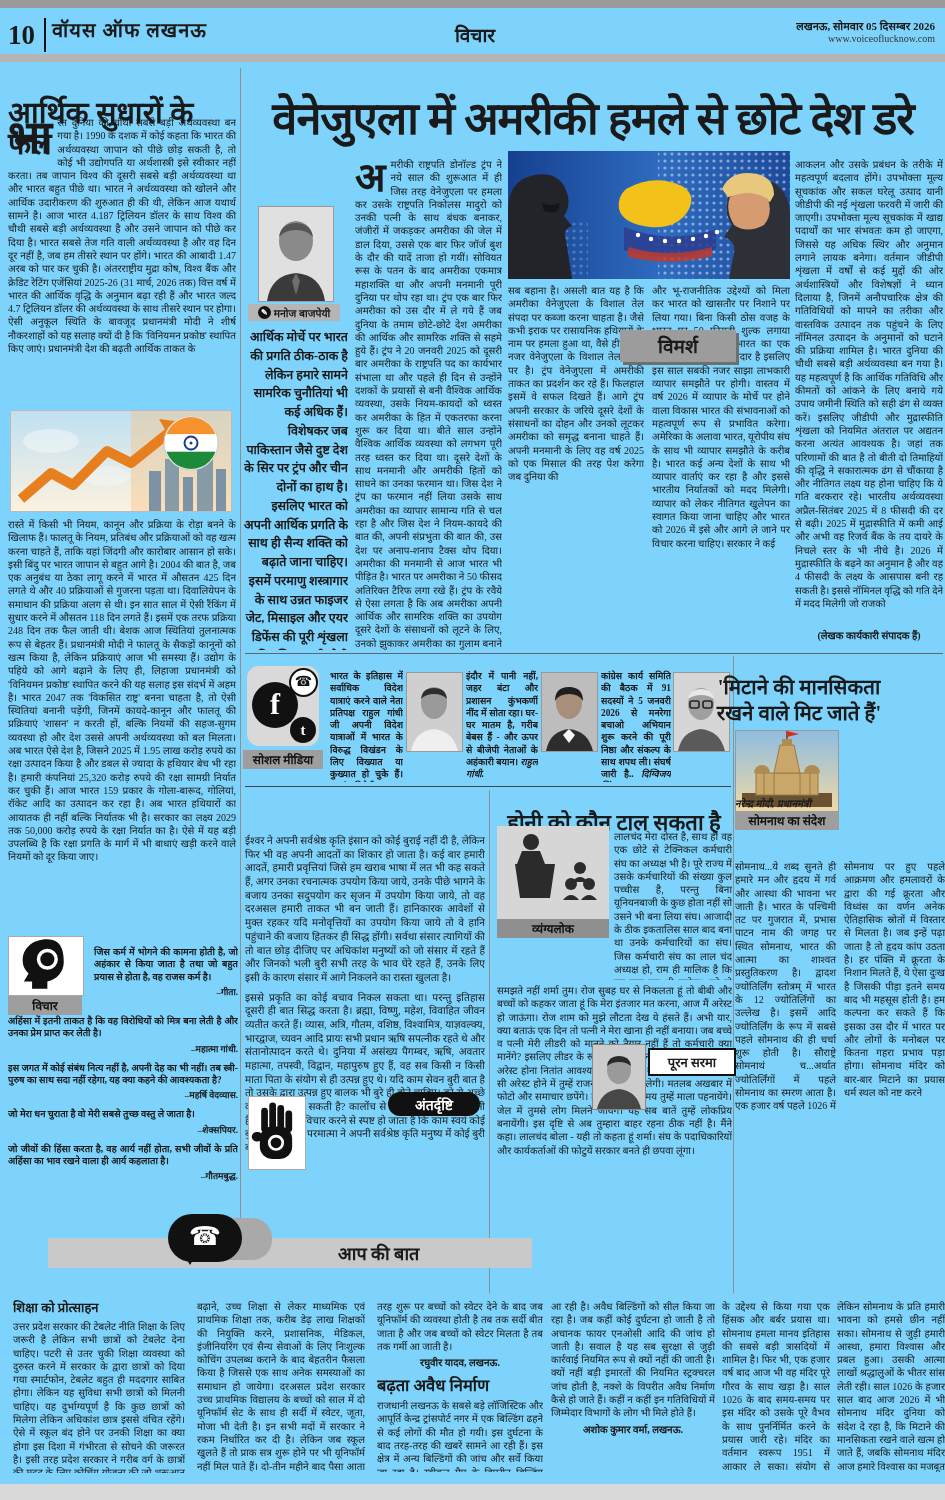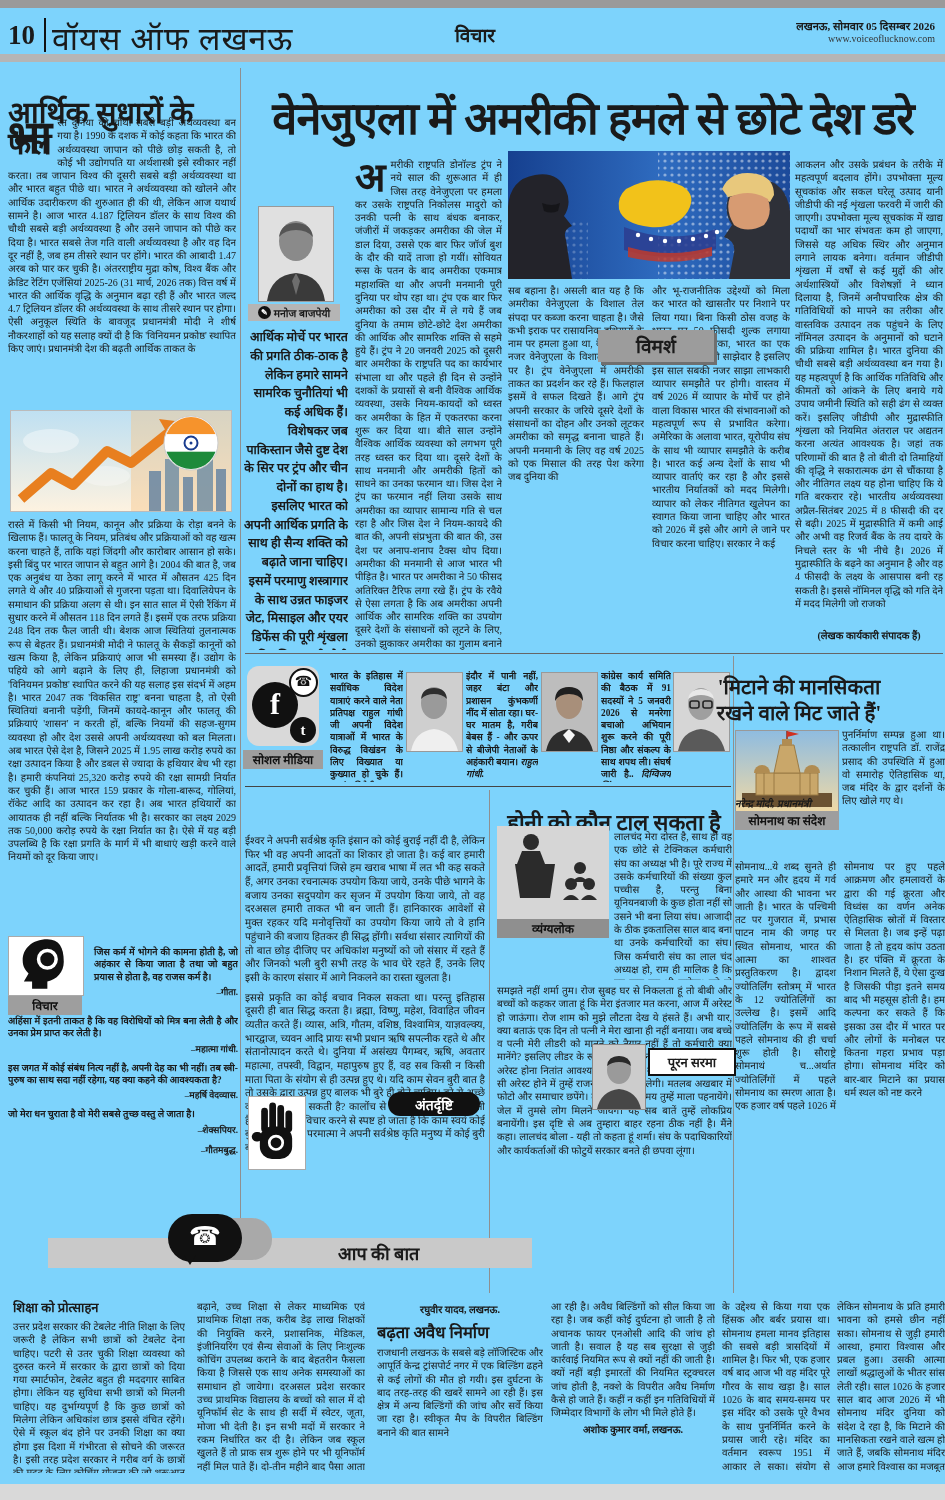--- a/index.html
+++ b/index.html
@@ -7,21 +7,21 @@
         font-family:"Liberation Serif","DejaVu Serif",serif;color:#1a1a1a;overflow:hidden;}
   .abs{position:absolute;}
   .bodytext{font-size:10px;line-height:1.33;text-align:justify;overflow:hidden;}
   .dropcap{float:left;font-weight:bold;font-size:46px;line-height:38px;margin:3px 5px 0 0;}
   .vline{position:absolute;width:1px;background:#8f8f8f;}
   .hline{position:absolute;height:1px;background:#555;}
 
   
   .pageno{position:absolute;left:8px;top:12px;font-size:27px;font-weight:bold;}
   .mast-sep{position:absolute;left:44px;top:10px;width:2px;height:34px;background:#111;}
-  .masthead{position:absolute;left:52px;top:8px;font-size:32px;font-weight:normal;letter-spacing:1px;}
+  .masthead{position:absolute;left:52px;top:8px;font-size:20px;font-weight:bold;letter-spacing:1px;}
   .section-title{position:absolute;left:420px;top:14px;width:110px;text-align:center;font-size:19px;font-weight:bold;}
   .dateline{position:absolute;right:10px;top:10px;width:240px;text-align:right;font-size:11px;font-weight:bold;}
   .website{font-weight:normal;font-size:10px;color:#333;}
   .toprule{position:absolute;left:0;top:46px;width:945px;height:8px;background:#b5b5b5;}
 
   
   .left-title{position:absolute;left:8px;top:64px;width:228px;font-size:30px;font-weight:bold;line-height:1.05;}
   .growth-img{position:absolute;left:10px;top:402px;width:220px;height:100px;border:1px solid #bbb;}
 
   .thought-iconbox{width:74px;border:1px solid #aaa;background:#fff;}
@@ -33,21 +33,21 @@
   .main-headline{position:absolute;left:246px;top:58px;width:694px;text-align:center;
                  font-size:45px;font-weight:bold;line-height:1.05;letter-spacing:-1px;}
   .author-photo{position:absolute;left:258px;top:198px;width:74px;height:94px;border:1px solid #999;}
   .nameplate{position:absolute;left:248px;top:296px;width:92px;height:17px;background:#b5b5b5;
              font-size:10.5px;font-weight:bold;display:flex;align-items:center;justify-content:center;gap:3px;}
   .pen{display:inline-block;width:13px;height:13px;border-radius:50%;background:#111;color:#fff;
        font-size:8px;line-height:13px;text-align:center;}
   .pullquote{position:absolute;left:244px;top:320px;width:104px;height:322px;font-weight:bold;
              font-size:12.5px;line-height:1.5;text-align:right;overflow:hidden;}
   .main-photo{position:absolute;left:508px;top:143px;width:282px;height:128px;}
-  .vimarsh-box{position:absolute;left:598px;top:322px;width:116px;height:32px;background:#9c9c9c;
+  .vimarsh-box{position:absolute;left:620px;top:322px;width:116px;height:32px;background:#9c9c9c;
                box-shadow:3px 3px 0 #6f6f6f;display:flex;align-items:center;justify-content:center;
                font-size:19px;font-weight:bold;z-index:5;}
   .credit{font-weight:bold;text-align:center;margin-top:4px;}
 
   
   .soc-tile{position:absolute;left:247px;top:658px;width:72px;height:80px;background:#d9d9d9;border-radius:12px;}
   .fb{position:absolute;left:5px;top:16px;width:46px;height:46px;border-radius:50%;background:#111;color:#fff;
       font-size:30px;font-weight:bold;text-align:center;line-height:44px;}
   .ph{position:absolute;right:1px;top:2px;width:25px;height:25px;border-radius:50%;background:#fff;
       border:2px solid #111;color:#111;font-size:14px;line-height:23px;text-align:center;}
@@ -175,20 +175,21 @@
     </div>
     <div style="margin-top:4px;">
       <div class="quote">इस जगत में कोई संबंध नित्य नहीं है, अपनी देह का भी नहीं। तब स्त्री-पुरुष का साथ सदा नहीं रहेगा, यह क्या कहने की आवश्यकता है?</div>
       <div class="attr">–महर्षि वेदव्यास.</div>
     </div>
     <div>
       <div class="quote">जो मेरा धन चुराता है वो मेरी सबसे तुच्छ वस्तु ले जाता है।</div>
       <div class="attr">–शेक्सपियर.</div>
     </div>
     <div>
+      <div class="quote">जो जीवों की हिंसा करता है, वह आर्य नहीं होता, सभी जीवों के प्रति अहिंसा का भाव रखने वाला ही आर्य कहलाता है।</div>
       <div class="attr">–गौतमबुद्ध.</div>
     </div>
   </div>
 
   <h1 class="main-headline">वेनेजुएला में अमरीकी हमले से छोटे देश डरे</h1>
 
   <div class="author-photo">
     <svg width="74" height="94" viewBox="0 0 74 94">
       <rect width="74" height="94" fill="#e0e0e0"></rect>
       <rect width="74" height="94" fill="url(#)" opacity="0"></rect>
@@ -369,39 +370,39 @@
       <polygon points="38,42 64,42 58,14 44,14" fill="#c9a76a" stroke="#9a7a45"></polygon>
       <rect x="46" y="8" width="10" height="7" fill="#b08c52"></rect>
       <path d="M18 42 a8 8 0 0 1 16 0 z" fill="#b08c52"></path>
       <path d="M68 42 a8 8 0 0 1 16 0 z" fill="#b08c52"></path>
       <line x1="51" y1="8" x2="51" y2="0" stroke="#8a2a1a" stroke-width="1.5"></line>
       <polygon points="51,0 63,3 51,6" fill="#d03020"></polygon>
     </svg>
   </div>
   <div class="graylabel som-caption">सोमनाथ का संदेश</div>
   <div class="som-byline">नरेन्द्र मोदी, प्रधानमंत्री</div>
-  <div class="abs bodytext" style="left:842px;top:720px;width:103px;height:126px;">पुनर्निर्माण सम्पन्न हुआ था। तत्कालीन राष्ट्रपति डॉ. राजेंद्र प्रसाद की उपस्थिति में हुआ वो समारोह ऐतिहासिक था, जब मंदिर के द्वार दर्शनों के लिए खोले गए थे।</div>
   <div class="abs bodytext cols2" style="left:735px;top:852px;width:210px;height:432px;">सोमनाथ...ये शब्द सुनते ही हमारे मन और हृदय में गर्व और आस्था की भावना भर जाती है। भारत के पश्चिमी तट पर गुजरात में, प्रभास पाटन नाम की जगह पर स्थित सोमनाथ, भारत की आत्मा का शाश्वत प्रस्तुतिकरण है। द्वादश ज्योतिर्लिंग स्तोत्रम् में भारत के 12 ज्योतिर्लिंगों का उल्लेख है। इसमें आदि ज्योतिर्लिंग के रूप में सबसे पहले सोमनाथ की ही चर्चा शुरू होती है। सौराष्ट्रे सोमनाथं च...अर्थात ज्योतिर्लिंगों में पहले सोमनाथ का स्मरण आता है। एक हजार वर्ष पहले 1026 में सोमनाथ पर हुए पहले आक्रमण और हमलावरों के द्वारा की गई क्रूरता और विध्वंस का वर्णन अनेक ऐतिहासिक स्रोतों में विस्तार से मिलता है। जब इन्हें पढ़ा जाता है तो हृदय कांप उठता है। हर पंक्ति में क्रूरता के निशान मिलते हैं, ये ऐसा दुःख है जिसकी पीड़ा इतने समय बाद भी महसूस होती है। हम कल्पना कर सकते हैं कि इसका उस दौर में भारत पर और लोगों के मनोबल पर कितना गहरा प्रभाव पड़ा होगा। सोमनाथ मंदिर को बार-बार मिटाने का प्रयास धर्म स्थल को नष्ट करने</div>
   <div class="abs bodytext" style="left:722px;top:1292px;width:108px;height:172px;">के उद्देश्य से किया गया एक हिंसक और बर्बर प्रयास था। सोमनाथ हमला मानव इतिहास की सबसे बड़ी त्रासदियों में शामिल है। फिर भी, एक हजार वर्ष बाद आज भी वह मंदिर पूरे गौरव के साथ खड़ा है। साल 1026 के बाद समय-समय पर इस मंदिर को उसके पूरे वैभव के साथ पुनर्निर्मित करने के प्रयास जारी रहे। मंदिर का वर्तमान स्वरूप 1951 में आकार ले सका। संयोग से 2026 का यही वर्ष सोमनाथ मंदिर के पुनर्निर्माण के 75 वर्ष पूरे होने का भी वर्ष है। 11 मई 1951 को इस मंदिर का</div>
   <div class="abs bodytext" style="left:837px;top:1292px;width:108px;height:172px;">लेकिन सोमनाथ के प्रति हमारी भावना को हमसे छीन नहीं सका। सोमनाथ से जुड़ी हमारी आस्था, हमारा विश्वास और प्रबल हुआ। उसकी आत्मा लाखों श्रद्धालुओं के भीतर सांस लेती रही। साल 1026 के हजार साल बाद आज 2026 में भी सोमनाथ मंदिर दुनिया को संदेश दे रहा है, कि मिटाने की मानसिकता रखने वाले खत्म हो जाते हैं, जबकि सोमनाथ मंदिर आज हमारे विश्वास का मजबूत आधार बनकर खड़ा है। वो आज भी हमारी प्रेरणा का स्रोत है, वो आज भी हमारी शक्ति का पुंज है।</div>
 
   <div class="aap-band">
     <div class="aap-label">आप की बात</div>
   </div>
   <div class="chat-icon">
     <div class="chat-gray"></div>
     <div class="chat-black">☎</div>
   </div>
 
   <div class="abs" style="left:13px;top:1290px;width:172px;height:175px;overflow:hidden;">
     <h3 class="letter-title">शिक्षा को प्रोत्साहन</h3>
     <div class="bodytext">उत्तर प्रदेश सरकार की टेबलेट नीति शिक्षा के लिए जरूरी है लेकिन सभी छात्रों को टेबलेट देना चाहिए। पटरी से उतर चुकी शिक्षा व्यवस्था को दुरुस्त करने में सरकार के द्वारा छात्रों को दिया गया स्मार्टफोन, टेबलेट बहुत ही मददगार साबित होगा। लेकिन यह सुविधा सभी छात्रों को मिलनी चाहिए। यह दुर्भाग्यपूर्ण है कि कुछ छात्रों को मिलेगा लेकिन अधिकांश छात्र इससे वंचित रहेंगे। ऐसे में स्कूल बंद होने पर उनकी शिक्षा का क्या होगा इस दिशा में गंभीरता से सोचने की जरूरत है। इसी तरह प्रदेश सरकार ने गरीब वर्ग के छात्रों की मदद के लिए कोचिंग योजना की जो शुरूआत की है उसकी सराहना होनी चाहिए। इससे गरीब वर्ग के छात्रों को प्रतियोगी परीक्षाओं को पास करने में मदद मिलेगी। वैसे प्रदेश सरकार शिक्षा की दशा और दिशा को सुधारने के लिए उत्तर प्रदेश सरकार लगातार एक के बाद एक अभिनव पहल कर रही है। प्राथमिक विद्यालयों में अंग्रेजी पढ़ाने, छात्रों की छात्रवृत्ति</div>
   </div>
   <div class="abs bodytext" style="left:197px;top:1292px;width:168px;height:172px;">बढ़ाने, उच्च शिक्षा से लेकर माध्यमिक एवं प्राथमिक शिक्षा तक, करीब डेढ़ लाख शिक्षकों की नियुक्ति करने, प्रशासनिक, मेडिकल, इंजीनियरिंग एवं सैन्य सेवाओं के लिए निःशुल्क कोचिंग उपलब्ध कराने के बाद बेहतरीन फैसला किया है जिससे एक साथ अनेक समस्याओं का समाधान हो जायेगा। दरअसल प्रदेश सरकार उच्च प्राथमिक विद्यालय के बच्चों को साल में दो यूनिफॉर्म सेट के साथ ही सर्दी में स्वेटर, जूता, मोजा भी देती है। इन सभी मदों में सरकार ने रकम निर्धारित कर दी है। लेकिन जब स्कूल खुलते हैं तो प्राक सत्र शुरू होने पर भी यूनिफॉर्म नहीं मिल पाते हैं। दो-तीन महीने बाद पैसा आता है तब तक बच्चों को पुराने से ही काम चलाना पड़ता है। बड़ी संख्या में छात्र बिना यूनिफॉर्म के ही चले जाते हैं। इसी</div>
   <div class="abs" style="left:377px;top:1292px;width:166px;height:172px;overflow:hidden;">
+    <div class="bodytext">तरह शुरू पर बच्चों को स्वेटर देने के बाद जब यूनिफॉर्म की व्यवस्था होती है तब तक सर्दी बीत जाता है और जब बच्चों को स्वेटर मिलता है तब तक गर्मी आ जाती है।</div>
     <div class="sig">रघुवीर यादव, लखनऊ.</div>
     <h3 class="letter-title2">बढ़ता अवैध निर्माण</h3>
     <div class="bodytext">राजधानी लखनऊ के सबसे बड़े लॉजिस्टिक और आपूर्ति केन्द्र ट्रांसपोर्ट नगर में एक बिल्डिंग ढहने से कई लोगों की मौत हो गयी। इस दुर्घटना के बाद तरह-तरह की खबरें सामने आ रही हैं। इस क्षेत्र में अन्य बिल्डिंगों की जांच और सर्वे किया जा रहा है। स्वीकृत मैप के विपरीत बिल्डिंग बनाने की बात सामने</div>
   </div>
   <div class="abs" style="left:551px;top:1292px;width:164px;height:172px;overflow:hidden;">
     <div class="bodytext">आ रही है। अवैध बिल्डिंगों को सील किया जा रहा है। जब कहीं कोई दुर्घटना हो जाती है तो अचानक फायर एनओसी आदि की जांच हो जाती है। सवाल है यह सब सुरक्षा से जुड़ी कार्रवाई नियमित रूप से क्यों नहीं की जाती है। क्यों नहीं बड़ी इमारतों की नियमित स्ट्रक्चरल जांच होती है, नक्शे के विपरीत अवैध निर्माण कैसे हो जाते हैं। कहीं न कहीं इन गतिविधियों में जिम्मेदार विभागों के लोग भी मिले होते हैं।</div>
     <div class="sig">अशोक कुमार वर्मा, लखनऊ.</div>
   </div>
 
   <div class="bottom-bar"></div>

